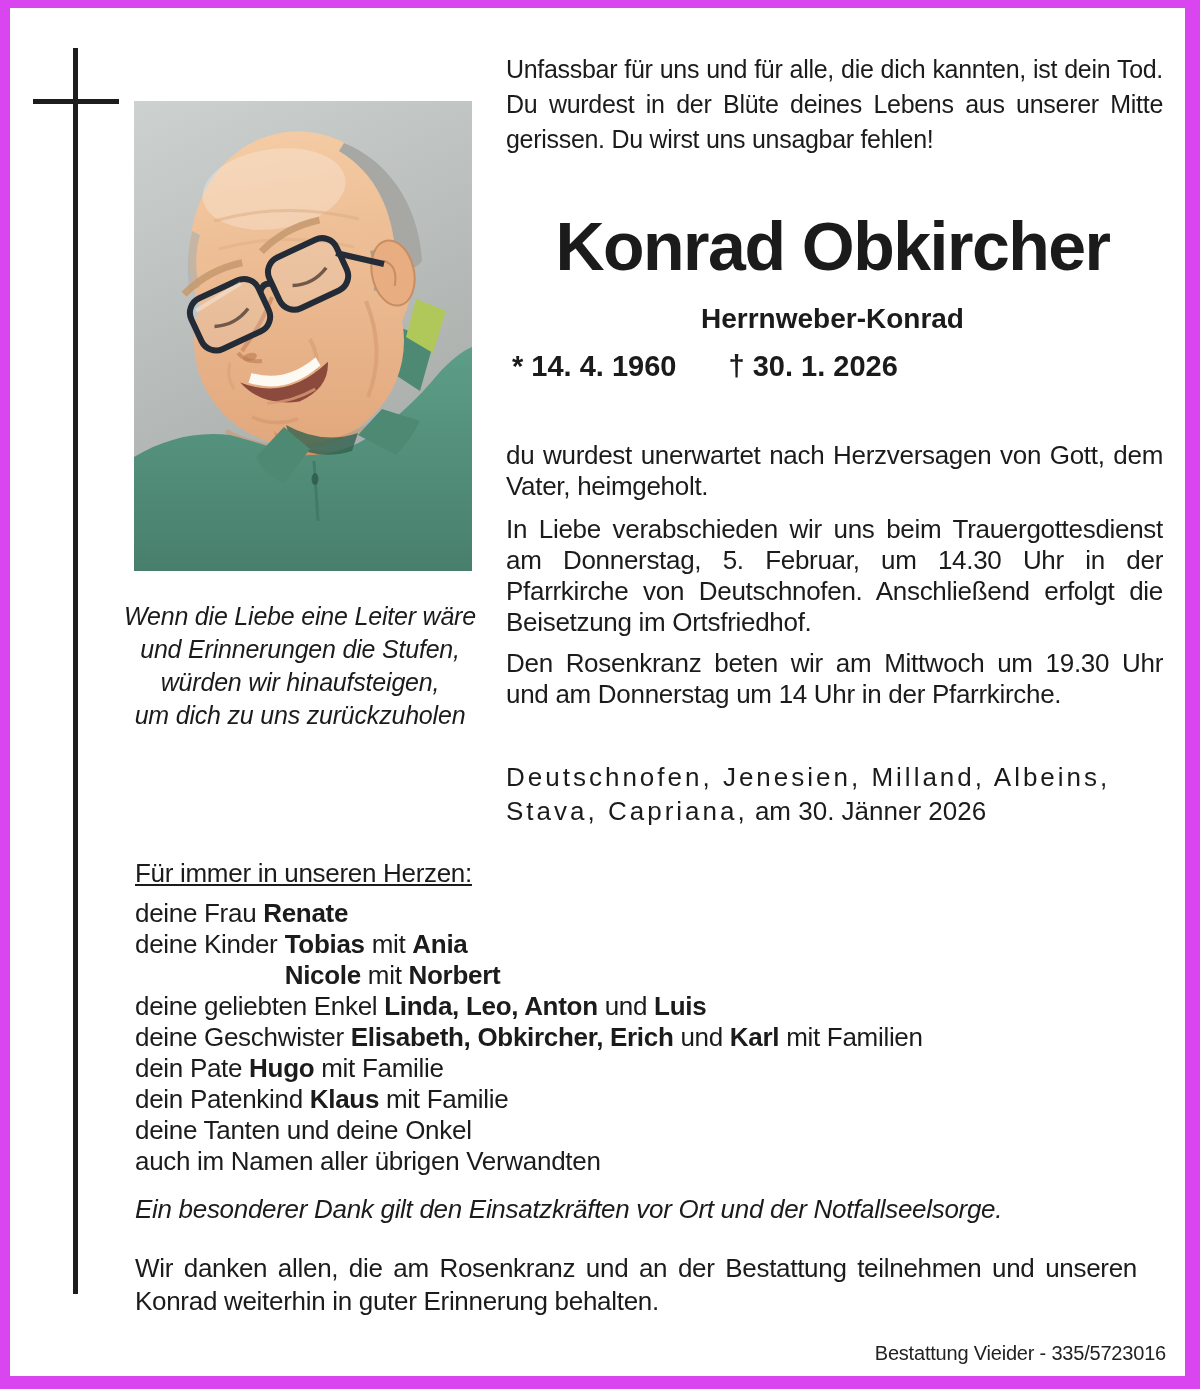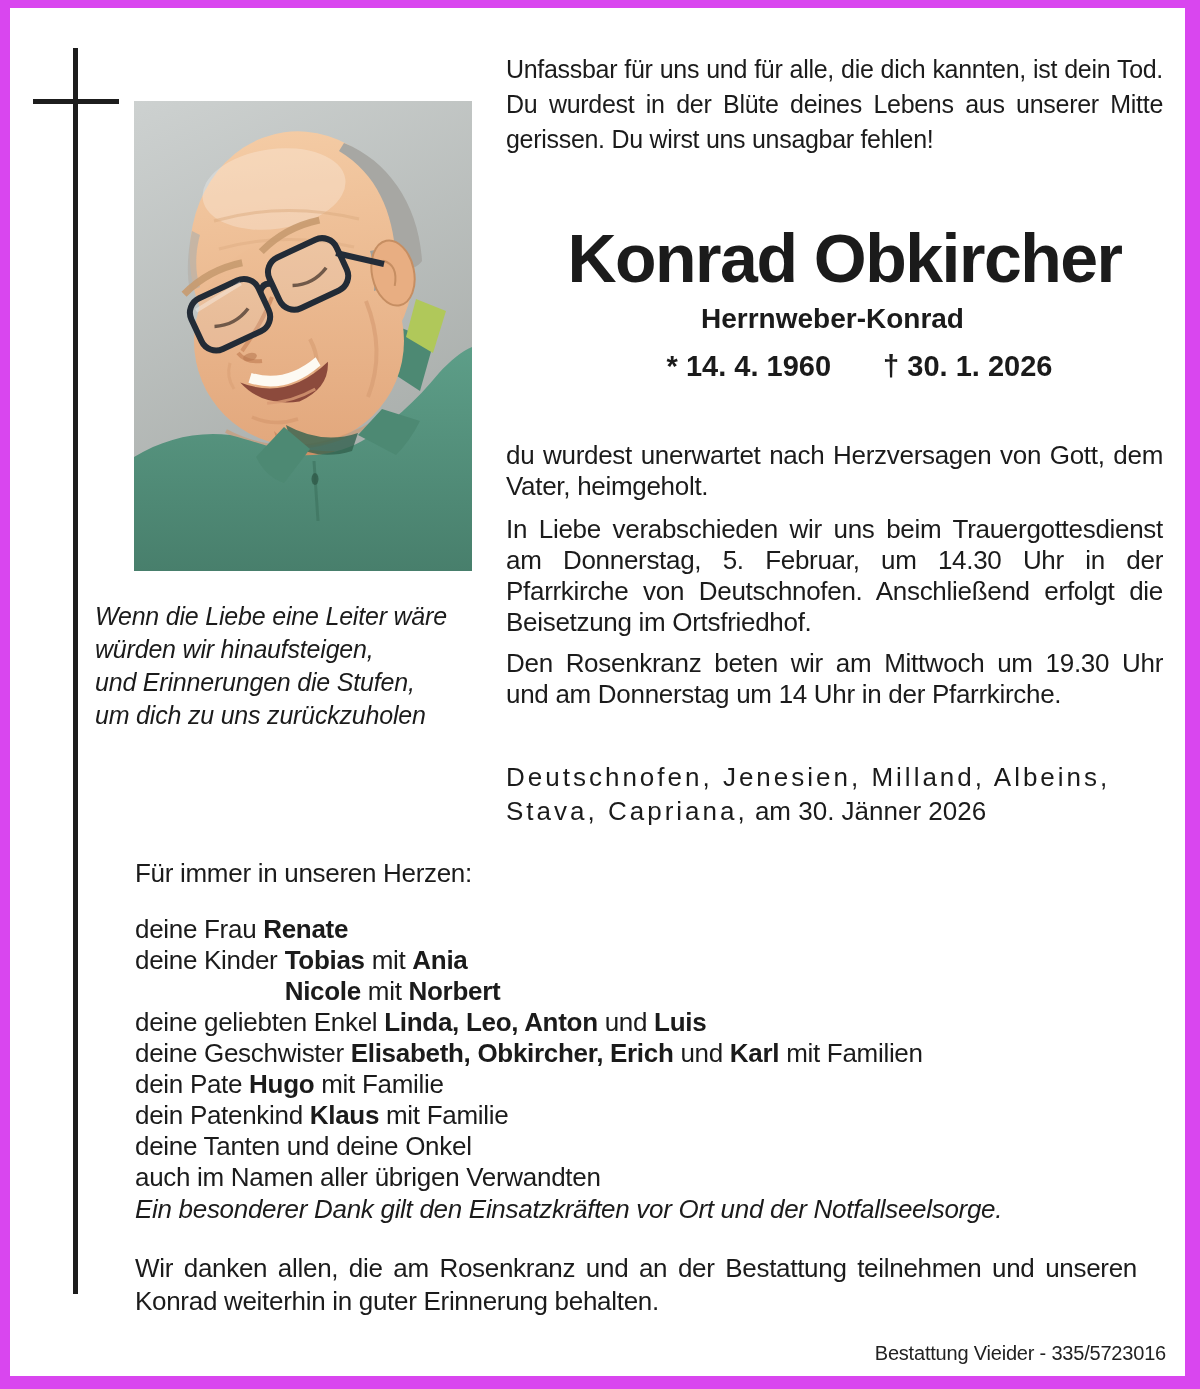--- a/index.html
+++ b/index.html
@@ -8,31 +8,31 @@
   .card{position:absolute;left:10px;top:8px;right:15px;bottom:13px;background:#ffffff;}
   .abs{position:absolute;}
   .bar{background:#1d1d1d;}
   .txt{letter-spacing:-0.3px;line-height:31px;font-size:26px;color:#1b1b1b;}
   .just{text-align:justify;hyphens:manual;}
   .b{font-weight:bold;}
   .intro{left:506px;top:52px;width:657px;font-size:25px;line-height:35px;}
   .name{left:500px;top:210px;width:665px;text-align:center;font-size:68px;font-weight:bold;
         letter-spacing:-1.5px;line-height:72px;}
   .vulgo{left:500px;top:303px;width:665px;text-align:center;font-size:28px;font-weight:bold;line-height:32px;}
-  .dates{left:527px;top:349px;width:665px;text-align:center;font-size:29px;font-weight:bold;line-height:34px;}
+  .dates{left:512px;top:349px;width:665px;font-size:29px;font-weight:bold;line-height:34px;}
   .dates .birth{margin-right:52px;}
   .p1{left:506px;top:440px;width:657px;}
   .p2{left:506px;top:514px;width:657px;}
   .p3{left:506px;top:648px;width:657px;}
   .locations{left:506px;top:760px;width:660px;font-size:26px;line-height:34px;letter-spacing:0;}
   .locations .places{letter-spacing:3px;}
-  .poem{left:95px;top:600px;width:410px;text-align:left;font-style:italic;
+  .poem{left:95px;top:600px;width:410px;text-align:center;font-style:italic;
         font-size:25px;line-height:33px;letter-spacing:-0.2px;}
   .family{left:135px;top:858px;width:1015px;line-height:31px;}
-  .family .heading{margin-bottom:25px;}
+  .family .heading{margin-bottom:9px;text-decoration:underline;}
   .kids-label{display:inline-block;vertical-align:top;padding-right:0.28em;}
   .kids-col{display:inline-block;vertical-align:top;}
   .thanks1{left:135px;top:1194px;width:1035px;font-style:italic;}
   .thanks2{left:135px;top:1252px;width:1002px;line-height:33px;}
   .footer{right:34px;top:1342px;width:500px;text-align:right;font-size:20px;letter-spacing:-0.2px;color:#222;}
   .photo{left:134px;top:101px;width:338px;height:470px;margin:0;}
   .photo svg{display:block;width:338px;height:470px;}
 </style>
 </head>
 <body>
@@ -113,38 +113,38 @@
       <path d="M152,324 Q188,344 224,332 L218,350 Q185,360 158,344 Z" fill="#33614f" opacity="0.8"></path>
       <path d="M150,326 L122,356 Q132,376 150,382 L176,348 Z" fill="#4d8973"></path>
       <path d="M224,334 L262,354 Q276,340 286,320 L248,308 Z" fill="#4d8973"></path>
       <path d="M180,360 L184,420" stroke="#3f7561" stroke-width="3" opacity="0.7"></path>
       <ellipse cx="181" cy="378" rx="3.5" ry="6" fill="#2f5a49" opacity="0.8"></ellipse>
     </svg>
   </figure>
 
   <div class="abs txt just intro">Unfassbar für uns und für alle, die dich kannten, ist dein Tod. Du wurdest in der Blüte deines Lebens aus unserer Mitte gerissen. Du wirst uns unsagbar fehlen!</div>
 
-  <h1 class="abs name" style="margin:12px;">Konrad Obkircher</h1>
+  <h1 class="abs name" style="margin:0;">Konrad Obkircher</h1>
   <div class="abs vulgo">Herrnweber-Konrad</div>
   <div class="abs dates">
     <span class="birth">* 14. 4. 1960</span><span>† 30. 1. 2026</span>
   </div>
 
   <div class="abs txt just p1">du wurdest unerwartet nach Herzversagen von Gott, dem Vater, heimgeholt.</div>
   <div class="abs txt just p2">In Liebe verabschieden wir uns beim Trauergottes­dienst am Donnerstag, 5. Februar, um 14.30 Uhr in der Pfarrkirche von Deutschnofen. Anschließend erfolgt die Beisetzung im Ortsfriedhof.</div>
   <div class="abs txt just p3">Den Rosenkranz beten wir am Mittwoch um 19.30 Uhr und am Donnerstag um 14 Uhr in der Pfarrkirche.</div>
 
   <div class="abs txt locations">
     <span class="places">Deutschnofen, Jenesien, Milland, Albeins, Stava, Capriana,</span><span> am 30. Jänner 2026</span>
   </div>
 
   <div class="abs poem">
     <div>Wenn die Liebe eine Leiter wäre</div>
+    <div>und Erinnerungen die Stufen,</div>
     <div>würden wir hinaufsteigen,</div>
-    <div>und Erinnerungen die Stufen,</div>
     <div>um dich zu uns zurückzuholen</div>
   </div>
 
   <div class="abs txt family">
     <div class="heading">Für immer in unseren Herzen:</div>
     <div><span>deine Frau </span><span class="b">Renate</span></div>
     <div>
       <span class="kids-label">deine Kinder</span><span class="kids-col">
         <span style="display:block;"><span class="b">Tobias</span><span> mit </span><span class="b">Ania</span></span>
         <span style="display:block;"><span class="b">Nicole</span><span> mit </span><span class="b">Norbert</span></span>

